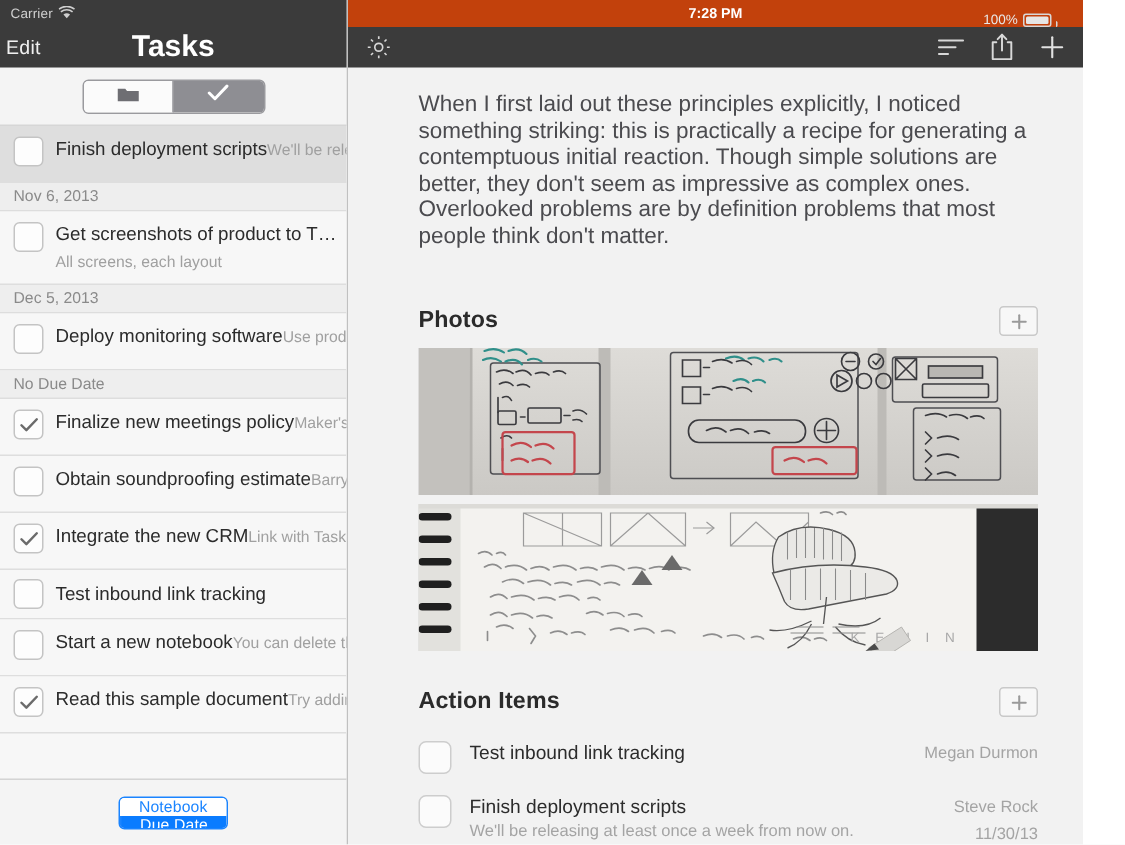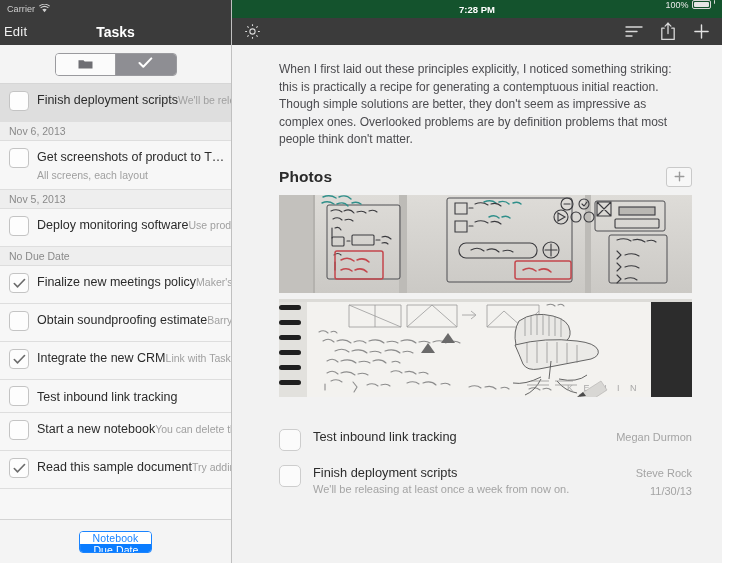--- a/index.html
+++ b/index.html
@@ -30,21 +30,21 @@
   .navbar-left {
     height: 27px; background: #3b3b3b;
     display: flex; align-items: center;
     position: relative; padding: 0 4px;
   }
   .edit-btn {
     font-size: 13px; color: #f0f0f0; letter-spacing: .2px;
   }
   .nav-title-left {
     position: absolute; left: 0; right: 0; text-align: center;
-    font-size: 14px; font-weight: bold; color: #ffffff;
+    font-size: 20px; font-weight: bold; color: #ffffff;
     pointer-events: none;
   }
 
   .seg-top-wrap {
     height: 39px; background: #f4f4f4;
     display: flex; align-items: center; justify-content: center;
     border-bottom: 1px solid #d6d6d6;
   }
   .seg-top {
     display: flex; width: 122px; height: 23px;
@@ -106,27 +106,27 @@
     display: flex; align-items: center; justify-content: center;
     padding: 0 8px; font-size: 10.5px; color: #1a84ff; background: #ffffff;
     letter-spacing: .1px;
   }
   .seg-bottom .sb.active { background: #0a7cff; color: #ffffff; }
   .seg-bottom .sb + .sb { border-left: 1px solid #1a84ff; }
 
   
   .detail { flex: 1; height: 563px; display: flex; flex-direction: column; background: #f2f2f2; }
   .statusbar-right {
-    height: 18px; background: #14532d;
+    height: 18px; background: #c2410c;
     display: flex; align-items: center; justify-content: center;
     position: relative; font-size: 9.5px; color: #ffffff; font-weight: bold;
   }
   .battery-area {
-    position: absolute; right: 7px; top: 0; height: 18px;
-    display: flex; align-items: flex-start; gap: 3px;
+    position: absolute; right: 17px; top: 0; height: 18px;
+    display: flex; align-items: flex-end; gap: 3px;
     font-size: 9px; color: #e8e8e8; font-weight: normal;
   }
   .bat-body {
     width: 19px; height: 9px; border: 1px solid #d8d8d8; border-radius: 2px;
     padding: 1px; display: flex; align-items: stretch;
   }
   .bat-fill { background: #e6e6e6; width: 100%; border-radius: 1px; }
   .bat-cap { width: 1.5px; height: 4px; background: #d8d8d8; border-radius: 0 1px 1px 0; }
 
   .navbar-right {
@@ -138,22 +138,22 @@
     position: absolute; right: 12px; top: 0; height: 27px;
     display: flex; align-items: center; gap: 17px;
   }
   .navicon { display: flex; align-items: center; justify-content: center; }
 
   .content {
     flex: 1; overflow: hidden; background: #f2f2f2;
     padding: 16px 30px 0 47px;
   }
   .para {
-    font-size: 12px; line-height: 17.5px; color: #4b4b4f;
-    margin-bottom: 18px; max-width: 424px;
+    font-size: 15px; line-height: 17.5px; color: #4b4b4f;
+    margin-bottom: 38px; max-width: 424px;
   }
   .section-head {
     display: flex; align-items: center; justify-content: space-between;
     margin-bottom: 8px;
   }
   .section-title { font-size: 15.5px; font-weight: bold; color: #2b2b2b; letter-spacing: .1px; }
   .add-btn {
     width: 26px; height: 20px; border: 1px solid #c9c9c9; border-radius: 3px;
     background: #f7f7f7; display: flex; align-items: center; justify-content: center;
   }
@@ -219,21 +219,21 @@
     <div class="tasklist">
         <div class="task-row selected">
           <span class="chk"></span>
           <span class="task-text"><span class="task-title">Finish deployment scripts</span><span class="task-sub">We'll be releasing at least once a we…</span></span>
         </div>
         <div class="date-header">Nov 6, 2013</div>
         <div class="task-row">
           <span class="chk"></span>
           <span class="task-text"><span class="task-title">Get screenshots of product to T…</span><span class="task-sub">All screens, each layout</span></span>
         </div>
-        <div class="date-header">Nov 5, 2013</div>
+        <div class="date-header">Dec 5, 2013</div>
         <div class="task-row">
           <span class="chk"></span>
           <span class="task-text"><span class="task-title">Deploy monitoring software</span><span class="task-sub">Use production server, Lisa has the c…</span></span>
         </div>
         <div class="date-header">No Due Date</div>
         <div class="task-row">
           <span class="chk">
             <svg width="13" height="11" viewBox="0 0 15 12">
               <path d="M1.5 6 L5.3 9.8 L13.3 1.4" stroke="#6b6b6b" stroke-width="1.9" fill="none" stroke-linecap="round" stroke-linejoin="round"></path>
             </svg>
@@ -474,20 +474,31 @@
             </g>
             <g>
               <path d="M300 96 l22 -14 l6 9 l-20 13 z" fill="#d8d7d4" stroke="#b0afac" stroke-width="0.6"></path>
               <path d="M298 98 l6 -5 l3 4 z" fill="#4a4a4a"></path>
             </g>
           </svg>
         </div>
       </div>
 
       <div>
+        <div class="section-head">
+          <span class="section-title">Action Items</span>
+          <span class="add-btn">
+            <svg width="11" height="11" viewBox="0 0 12 12">
+              <g stroke="#9a9a9a" stroke-width="1.5" stroke-linecap="round">
+                <path d="M6 1.3 V10.7"></path>
+                  <path d="M1.3 6 H10.7"></path>
+              </g>
+            </svg>
+          </span>
+        </div>
         <div id="ai-list">
             <div class="ai-row">
               <span class="ai-chk"></span>
               <span class="ai-body">
                 <span class="ai-title" style="display:block">Test inbound link tracking</span>
               </span>
               <span class="ai-meta">
                 <span style="display:block">Megan Durmon</span>
               </span>
             </div>

